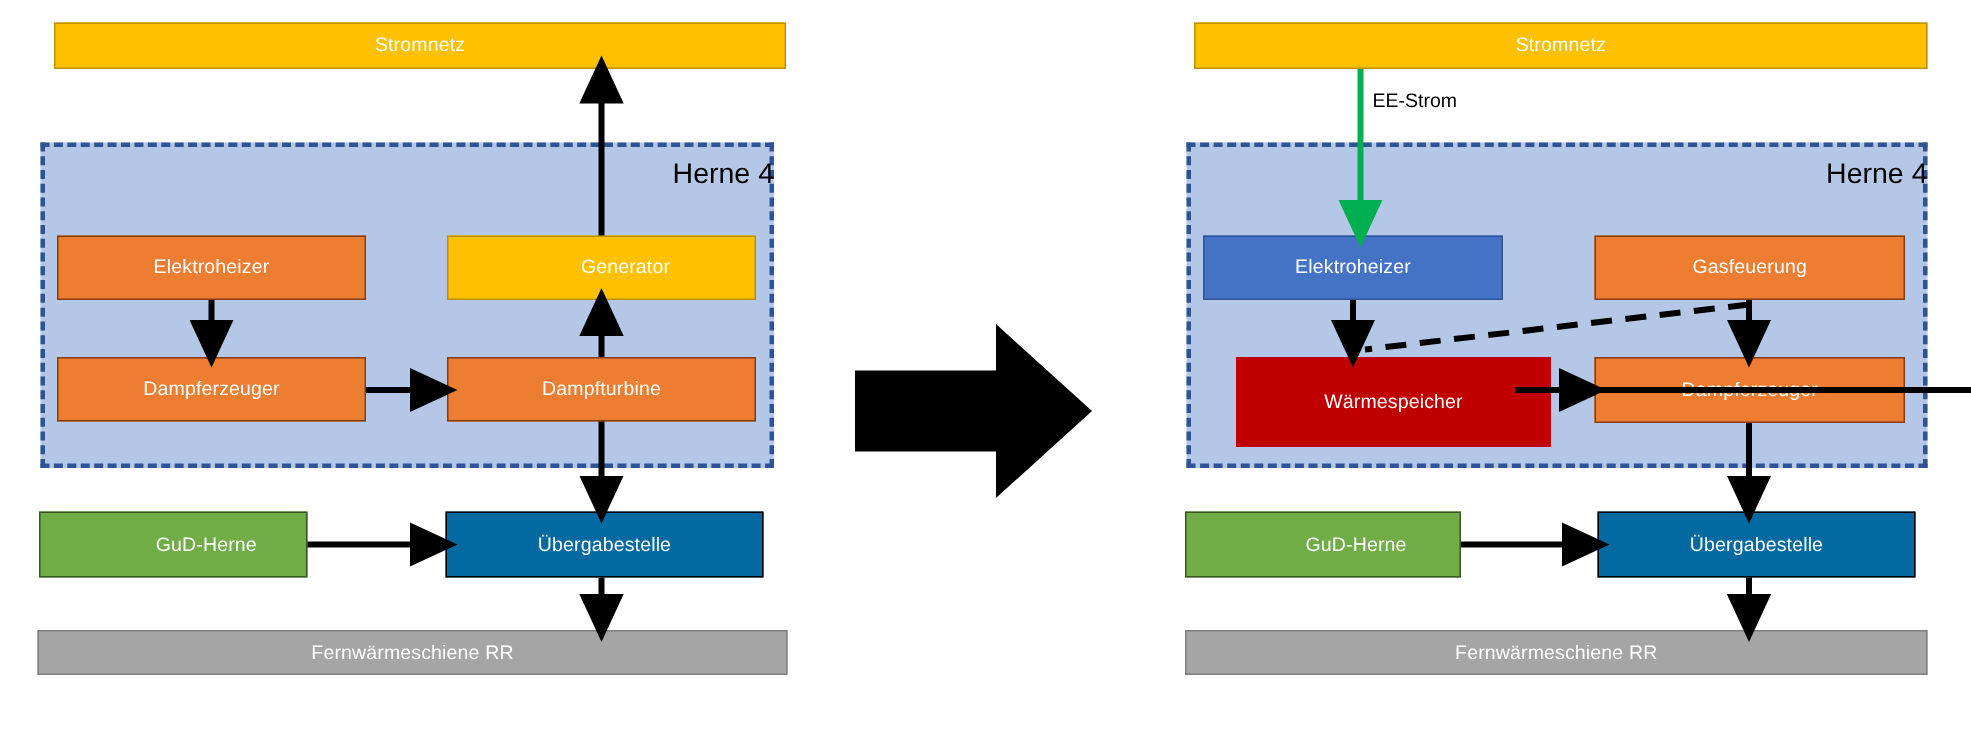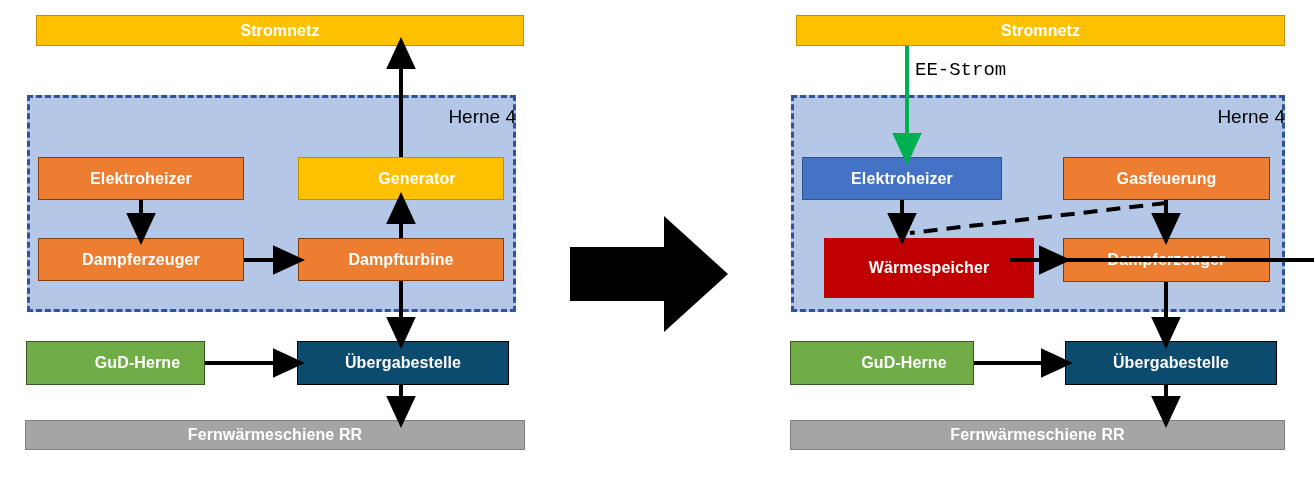--- a/index.html
+++ b/index.html
@@ -19,53 +19,51 @@
     height: 489px;
     background: #ffffff;
   }
   .box {
     position: absolute;
     box-sizing: border-box;
     display: flex;
     align-items: center;
     justify-content: center;
     text-align: center;
-    font-size: 16px;
+    font-size: 13px;
     line-height: 1.1;
     color: #ffffff;
     letter-spacing: 0.1px;
     white-space: nowrap;
-    font-weight: bold;
   }
   .dashed-group {
     position: absolute;
     box-sizing: border-box;
     background: #b4c7e7;
     border: 3px dashed #2f5496;
   }
   .group-title {
     position: absolute;
     font-size: 19px;
     color: #000000;
     white-space: nowrap;
     text-align: right;
   }
   .plain-label {
     position: absolute;
-    font-size: 19px;
+    font-size: 13px;
     color: #000000;
     white-space: nowrap;
-    font-family: Liberation Mono, monospace;
   }
   .b-orange   { background: #ed7d31; border: 1.5px solid #843c0b; }
   .b-amber    { background: #ffc000; border: 1.5px solid #bf9000; }
   .b-blue     { background: #4472c4; border: 1.5px solid #2f5496; }
   .b-red      { background: #c00000; border: 1.5px solid #c00000; }
   .b-green    { background: #70ad47; border: 1.5px solid #375623; padding-left: 44px; }
-  .b-black    { background: #0c4a6e; border: 1.5px solid #000000; justify-content: center; }
+  .b-black    { background: #0369a1; border: 1.5px solid #000000; justify-content: center; }
   .b-gray     { background: #a5a5a5; border: 1.5px solid #7f7f7f; }
 
   .connector { position: absolute; }
   .connector svg { display: block; overflow: visible; }
 
   .bigarrow { position: absolute; }
 </style>
 </head>
 <body>
 

